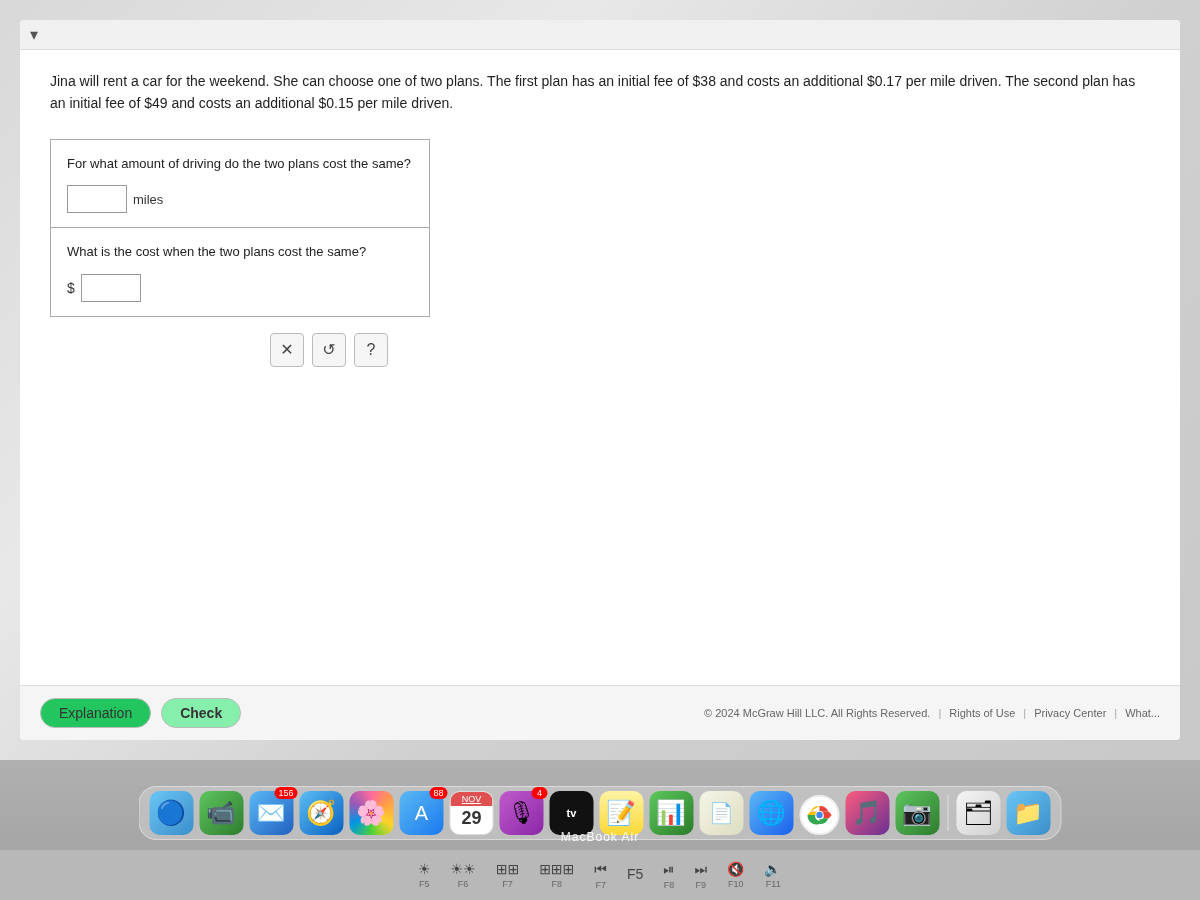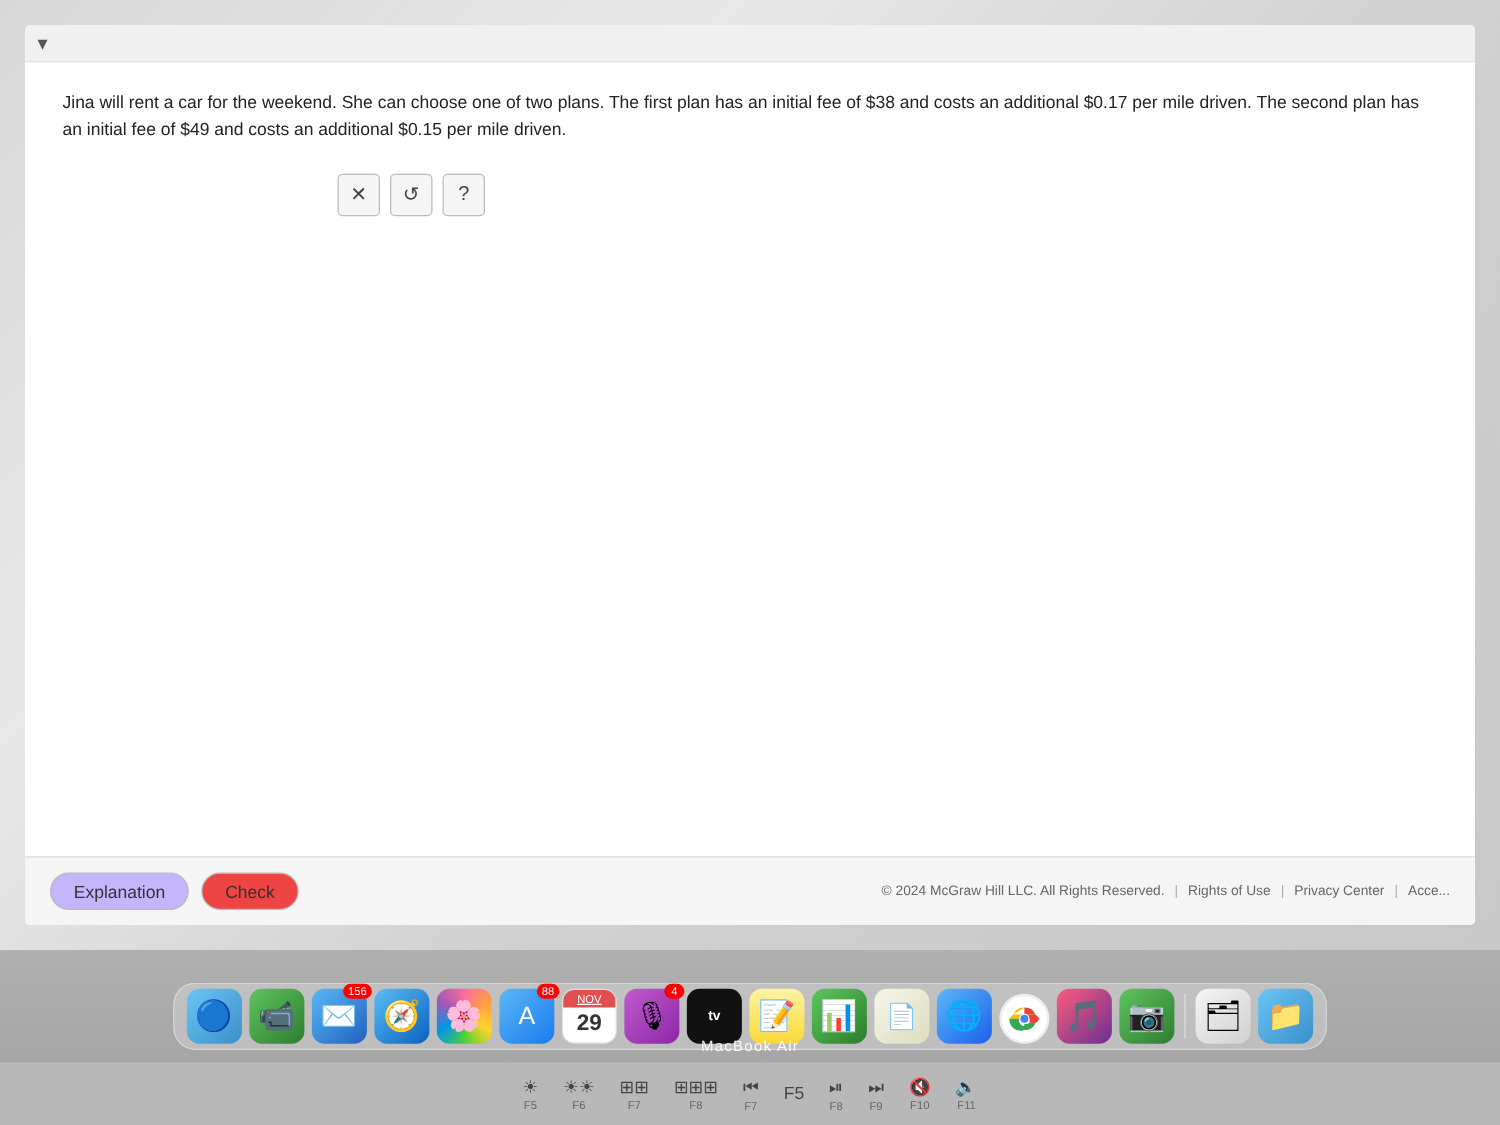--- a/index.html
+++ b/index.html
@@ -143,37 +143,37 @@
       justify-content: space-between;
     }
 
     .bottom-left {
       display: flex;
       gap: 10px;
       align-items: center;
     }
 
     .btn-explanation {
-      background: #c4b5fd;
+      background: #22c55e;
       border: 1px solid #bbb;
       border-radius: 20px;
       padding: 6px 18px;
       font-size: 14px;
       cursor: pointer;
       color: #333;
     }
     .btn-check {
-      background: #ef4444;
+      background: #86efac;
       border: 1px solid #bbb;
       border-radius: 20px;
       padding: 6px 18px;
       font-size: 14px;
       cursor: pointer;
       color: #333;
-      font-weight: 400;
+      font-weight: 700;
     }
 
     .copyright-text {
       font-size: 11px;
       color: #666;
       display: flex;
       gap: 8px;
       align-items: center;
     }
     .copyright-text span { cursor: pointer; }
@@ -325,21 +325,35 @@
   <div class="content-area">
 
     <div class="top-bar">
       <span class="chevron-down">▾</span>
     </div>
 
     <div class="main-content">
 
       <p class="problem-text">Jina will rent a car for the weekend. She can choose one of two plans. The first plan has an initial fee of $38 and costs an additional $0.17 per mile driven. The second plan has an initial fee of $49 and costs an additional $0.15 per mile driven.</p>
 
-
+      <div class="question-box">
+        <div class="question-label">For what amount of driving do the two plans cost the same?</div>
+        <div class="answer-row">
+          <input class="answer-input" type="text" value="" style="">
+          <span class="unit-label">miles</span>
+        </div>
+      </div>
+
+      <div class="question-box">
+        <div class="question-label">What is the cost when the two plans cost the same?</div>
+        <div class="answer-row">
+          <span class="prefix-label">$</span>
+          <input class="answer-input" type="text" value="" style="">
+        </div>
+      </div>
 
       <div class="action-buttons">
         <button class="action-btn">✕</button>
         <button class="action-btn">↺</button>
         <button class="action-btn">?</button>
       </div>
 
     </div>
 
     <div class="bottom-bar">
@@ -347,21 +361,21 @@
         <button class="btn-explanation">Explanation</button>
         <button class="btn-check">Check</button>
       </div>
       <div class="copyright-text">
         <span>© 2024 McGraw Hill LLC. All Rights Reserved.</span>
         <span class="sep">|</span>
         <span>Rights of Use</span>
         <span class="sep">|</span>
         <span>Privacy Center</span>
         <span class="sep">|</span>
-        <span>Acce...</span>
+        <span>What...</span>
       </div>
     </div>
 
   </div>
 </div>
 
 <div class="dock-area">
   <div class="dock">
 
     <div class="dock-icon finder">🔵</div>

